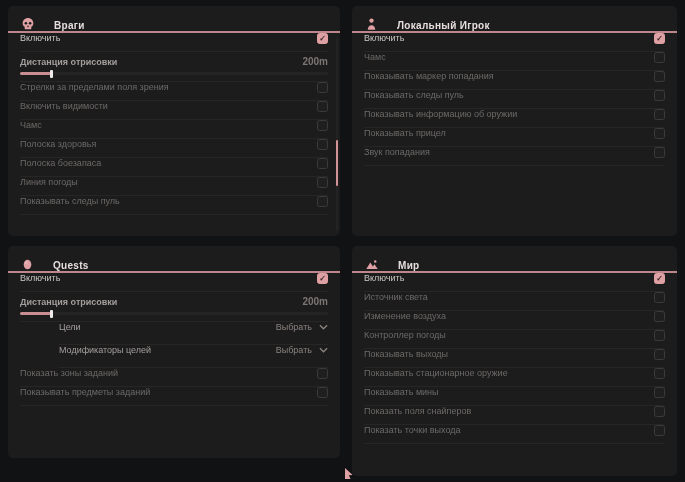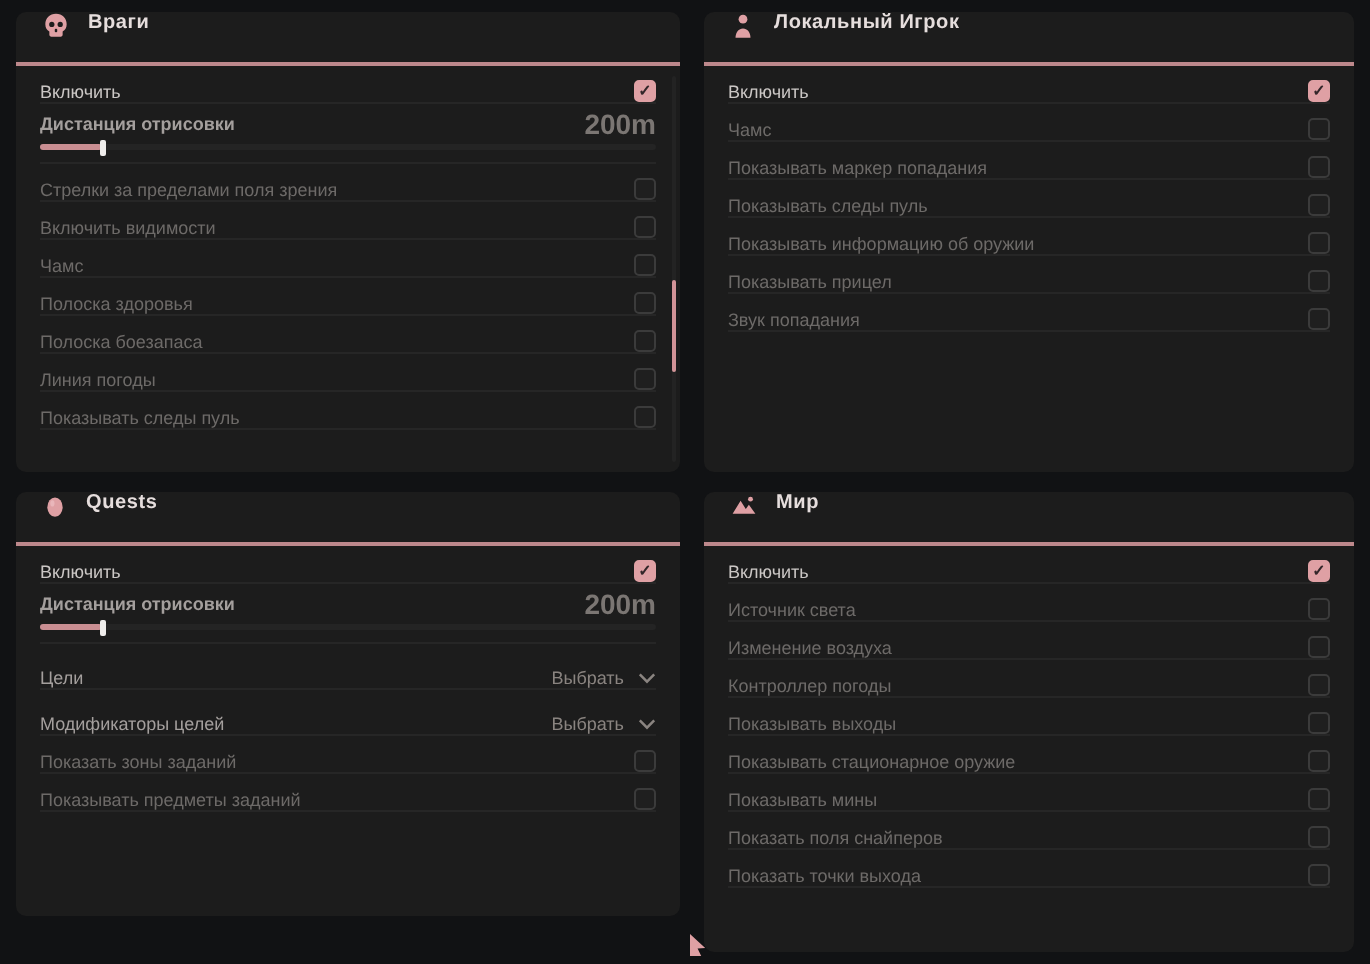--- a/index.html
+++ b/index.html
@@ -10,38 +10,38 @@
   }
   * { box-sizing:border-box; }
   .panel {
     position:absolute; background:#1c1c1c; border-radius:5px; overflow:hidden;
   }
   #panel-0 { left:8px;  top:6px;   width:332px; height:230px; }
   #panel-1 { left:352px; top:6px;  width:325px; height:230px; }
   #panel-2 { left:8px;  top:246px; width:332px; height:212px; }
   #panel-3 { left:352px; top:246px; width:325px; height:230px; }
   .hdr {
-    height:27px; display:flex; align-items:flex-start; gap:9px; padding:0 13px;
+    height:27px; display:flex; align-items:flex-end; gap:19px; padding:0 13px;
     border-bottom:2px solid #bd888c;
   }
   .icon { display:flex; align-items:center; }
   .ttl { font-size:10px; font-weight:bold; color:#e6dedd; letter-spacing:.3px; }
   .body { padding:0 12px; position:relative; }
   .row {
-    display:flex; align-items:flex-end; justify-content:space-between;
+    display:flex; align-items:flex-start; justify-content:space-between;
     height:19px; border-bottom:1px solid #262626;
   }
   .row-slider { display:block; height:30px; padding-top:3px; }
-  .row-dropdown { height:23px; }
+  .row-dropdown { height:23px;margin-left:39px; }
   .srow { display:flex; justify-content:space-between; align-items:center; height:13px;font-weight:bold; }
   .lbl { font-size:9px; }
   .bright { color:#cbc7c5; }
   .mid { color:#a49f9d; }
   .dim { color:#6d6a68; }
-  .val { font-size:14px; color:#7b7673; }
+  .val { font-size:10px; color:#7b7673; }
   .cb {
     width:11px; height:11px; border:1px solid #3b3b3b; border-radius:2.5px;
     background:#1f1f1f; display:flex; align-items:center; justify-content:center;
     font-size:8px; line-height:1; color:transparent; flex:0 0 auto;
   }
   .cb.checked { background:#dfa0a4; border-color:#dfa0a4; color:#332629; font-weight:bold; }
   .track { position:relative; height:3px; width:100%; margin-top:4px; background:#242424; border-radius:2px; }
   .fill { position:absolute; left:0; top:0; bottom:0; background:#c98e92; border-radius:2px; }
   .handle { position:absolute; top:-2.5px; width:3px; height:8px; background:#efedeb; border-radius:1px; }
   .dd { display:flex; align-items:center; gap:7px; }

